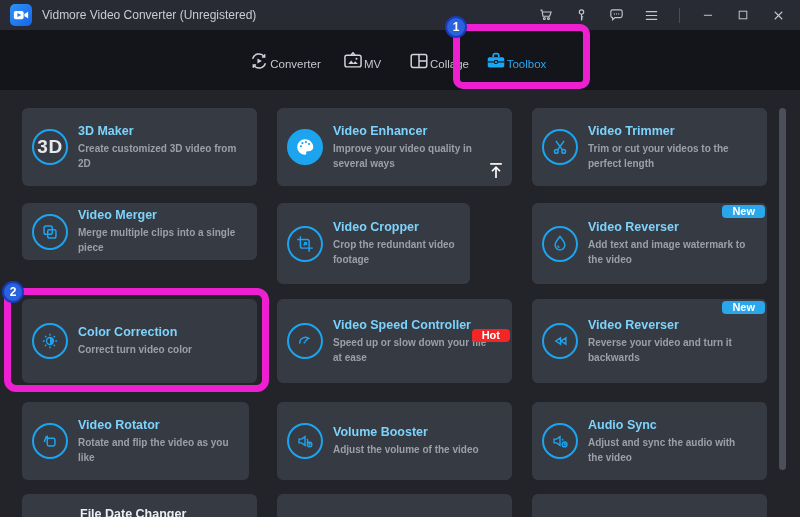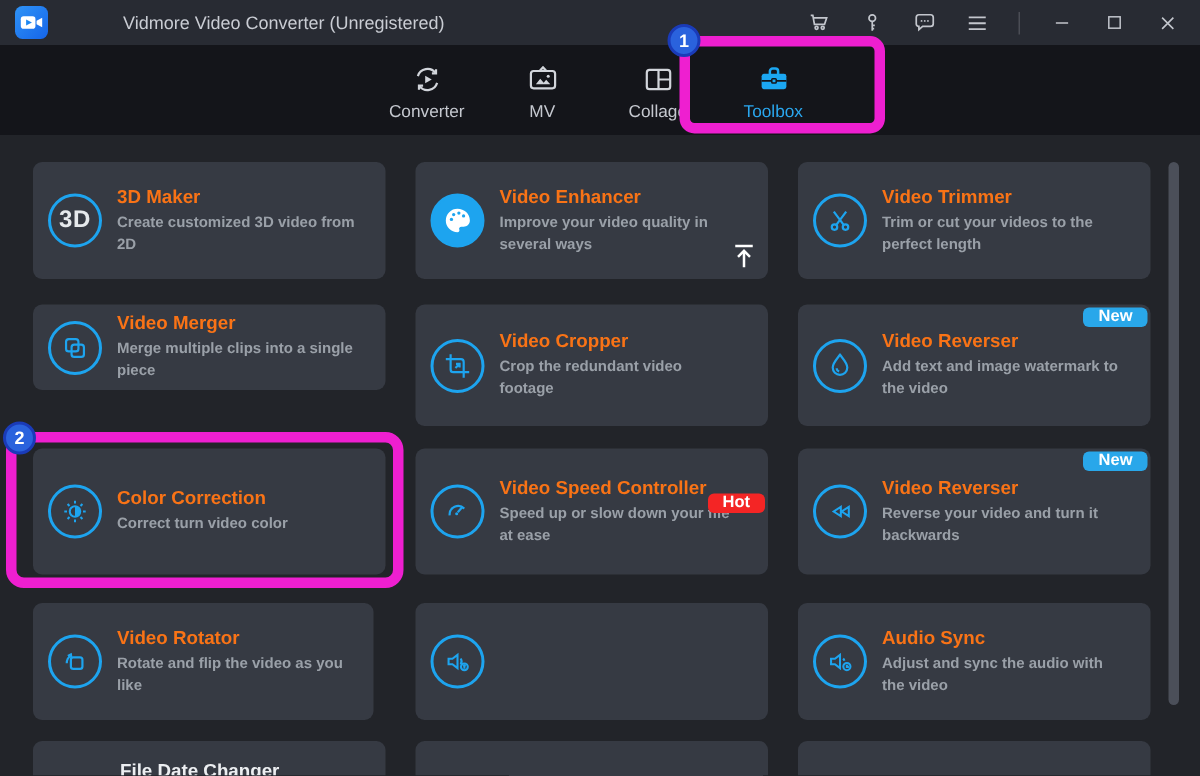--- a/index.html
+++ b/index.html
@@ -2,46 +2,46 @@
 <html><head>
 <meta charset="utf-8">
 <style>
   html,body{margin:0;padding:0;background:#222429;}
   *{box-sizing:border-box;}
   .app{position:relative;width:800px;height:517px;overflow:hidden;background:#222429;
        font-family:"Liberation Sans","DejaVu Sans",sans-serif;-webkit-font-smoothing:antialiased;}
 
   
   .titlebar{position:absolute;left:0;top:0;width:800px;height:30px;background:#282b33;
-            display:flex;align-items:center;padding:0 12px 0 10px;gap:40px;}
+            display:flex;align-items:center;padding:0 12px 0 10px;}
   .appicon{width:22px;height:22px;border-radius:5px;background:linear-gradient(135deg,#2f93f6,#1565ea);
            display:flex;align-items:center;justify-content:center;flex:none;}
   .apptitle{margin-left:10px;font-size:12px;color:#c9ccd3;}
   .tb-right{margin-left:auto;display:flex;align-items:center;gap:15px;color:#c3c6cd;}
   .tb-ic{display:flex;align-items:center;justify-content:center;width:20px;height:20px;cursor:pointer;}
   .tb-sep{width:1px;height:15px;background:#4a4d55;margin:0 3px;}
 
   
   .nav{position:absolute;left:0;top:30px;width:800px;height:60px;background:#14151a;
        display:flex;justify-content:center;align-items:stretch;}
-  .tab{width:77px;display:flex;flex-direction:column;align-items:center;justify-content:center;
+  .tab{width:77px;display:flex;align-items:center;justify-content:center;
        position:relative;cursor:pointer;padding-top:2px;}
   .tab .tlabel{font-size:11.5px;color:#c5c8cf;margin-top:5px;}
   .tab.active .tlabel{color:#2aa7ef;}
   .tab .underline{position:absolute;bottom:4px;left:5px;width:67px;height:3px;border-radius:2px;background:#1ba7f2;}
 
   
   .card{position:absolute;background:#363a43;border-radius:6px;display:flex;align-items:center;
         padding:0 8px 0 10px;cursor:pointer;}
   .icon-circle{width:36px;height:36px;border-radius:50%;border:2px solid #1da4ef;flex:none;
                display:flex;align-items:center;justify-content:center;color:#1da4ef;}
   .icon-circle.filled{background:#1da4ef;}
-  .g3d{font-size:16px;font-weight:bold;color:#e6e9ec;letter-spacing:.5px;}
+  .g3d{font-size:19px;font-weight:bold;color:#e6e9ec;letter-spacing:.5px;}
   .card-text{margin-left:10px;min-width:0;}
-  .card-title{font-size:12.5px;font-weight:bold;color:#f97316;margin-bottom:3px;white-space:nowrap;}
+  .card-title{font-size:12.5px;font-weight:bold;color:#7dd3fc;margin-bottom:3px;white-space:nowrap;}
   .card-desc{font-size:10px;line-height:15px;color:#9aa0a8;max-width:160px;font-weight:bold;}
   .badge{position:absolute;top:2px;right:2px;color:#fff;font-size:11px;font-weight:bold;
          padding:0 10px;border-radius:4px;line-height:13px;}
   .badge-new{background:#29a7ea;}
   .badge-hot{background:#f42525;margin-top:28px;}
   .cut-title{position:absolute;left:58px;top:13px;font-size:12.5px;font-weight:bold;color:#eceef1;}
 
   
   .hl{position:absolute;border:7px solid #ee1fd0;border-radius:12px;pointer-events:none;z-index:30;}
   .stepbadge{position:absolute;width:22px;height:22px;border-radius:50%;background:#2a62dd;
@@ -200,21 +200,21 @@
         <rect x="5.5" y="5.5" width="9" height="9" rx="2"></rect>
           <rect x="9.5" y="9.5" width="9" height="9" rx="2"></rect>
       </svg>
     </div>
     <div class="card-text">
       <div class="card-title">Video Merger</div>
       <div class="card-desc">Merge multiple clips into a single piece</div>
     </div>
   </div>
 
-  <div class="card" style="left:277px;top:203px;width:235px;height:81px">
+  <div class="card" style="left:277px;top:203px;width:193px;height:81px">
     <div class="icon-circle">
       <svg width="22" height="22" viewBox="0 0 24 24" fill="none" stroke="#1da4ef" stroke-width="1.6">
         <path d="M7 3.5v11a2 2 0 0 0 2 2h11.5"></path>
           <path d="M3.5 7h11a2 2 0 0 1 2 2v11.5"></path>
         <path d="M10.5 13.5l3-3m0 2.6v-2.6h-2.6"></path>
       </svg>
     </div>
     <div class="card-text">
       <div class="card-title">Video Cropper</div>
       <div class="card-desc">Crop the redundant video footage</div>
@@ -292,20 +292,24 @@
   </div>
 
   <div class="card" style="left:277px;top:402px;width:235px;height:78px">
     <div class="icon-circle">
       <svg width="22" height="22" viewBox="0 0 24 24" fill="none" stroke="#1da4ef" stroke-width="1.5">
         <path d="M5.5 10v4h2.8l3.7 2.8V7.2L8.3 10H5.5z"></path>
         <path d="M14.3 9.8a4 4 0 0 1 0 4.4"></path>
         <circle cx="17" cy="15.9" r="2.5"></circle>
           <path d="M17 17.2v-2.4m-.9.9l.9-.9.9.9"></path>
       </svg>
+    </div>
+    <div class="card-text">
+      <div class="card-title">Volume Booster</div>
+      <div class="card-desc">Adjust the volume of the video</div>
     </div>
   </div>
 
   <div class="card" style="left:532px;top:402px;width:235px;height:78px">
     <div class="icon-circle">
       <svg width="22" height="22" viewBox="0 0 24 24" fill="none" stroke="#1da4ef" stroke-width="1.5">
         <path d="M5.5 10v4h2.8l3.7 2.8V7.2L8.3 10H5.5z"></path>
         <path d="M14.3 9.8a4 4 0 0 1 .9 1.7"></path>
         <circle cx="17" cy="15.7" r="2.6"></circle>
           <path d="M17 14.3v1.6h1.5"></path>

